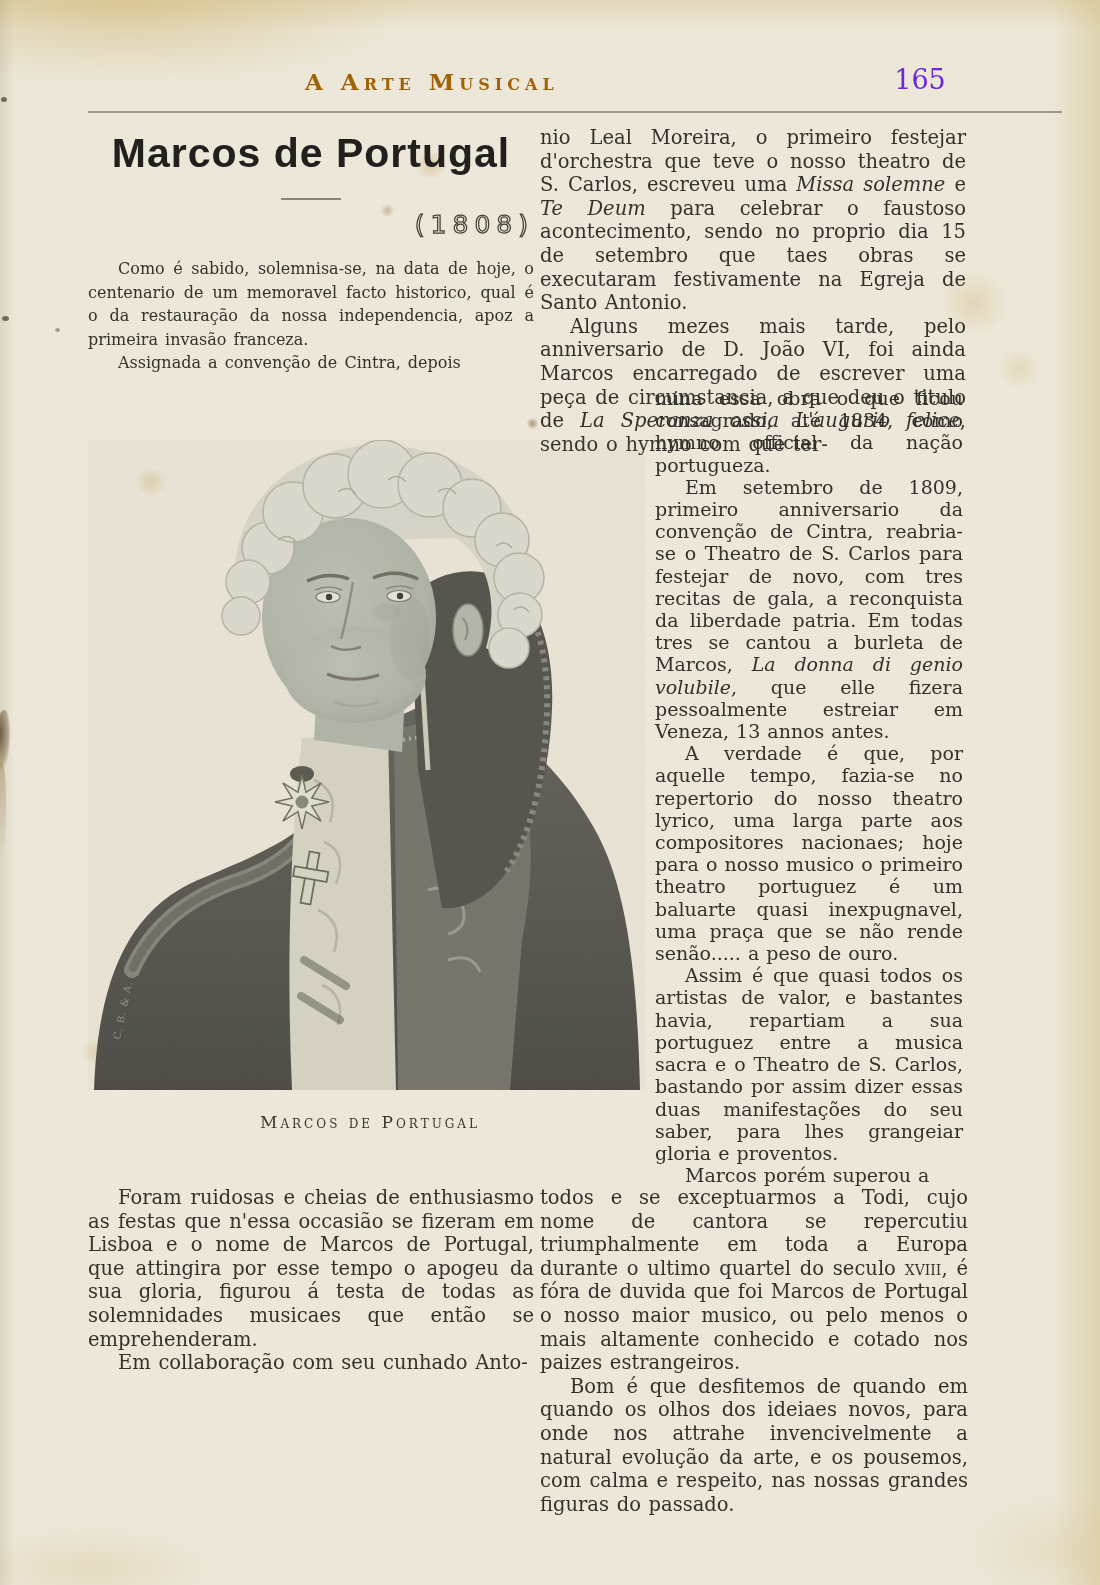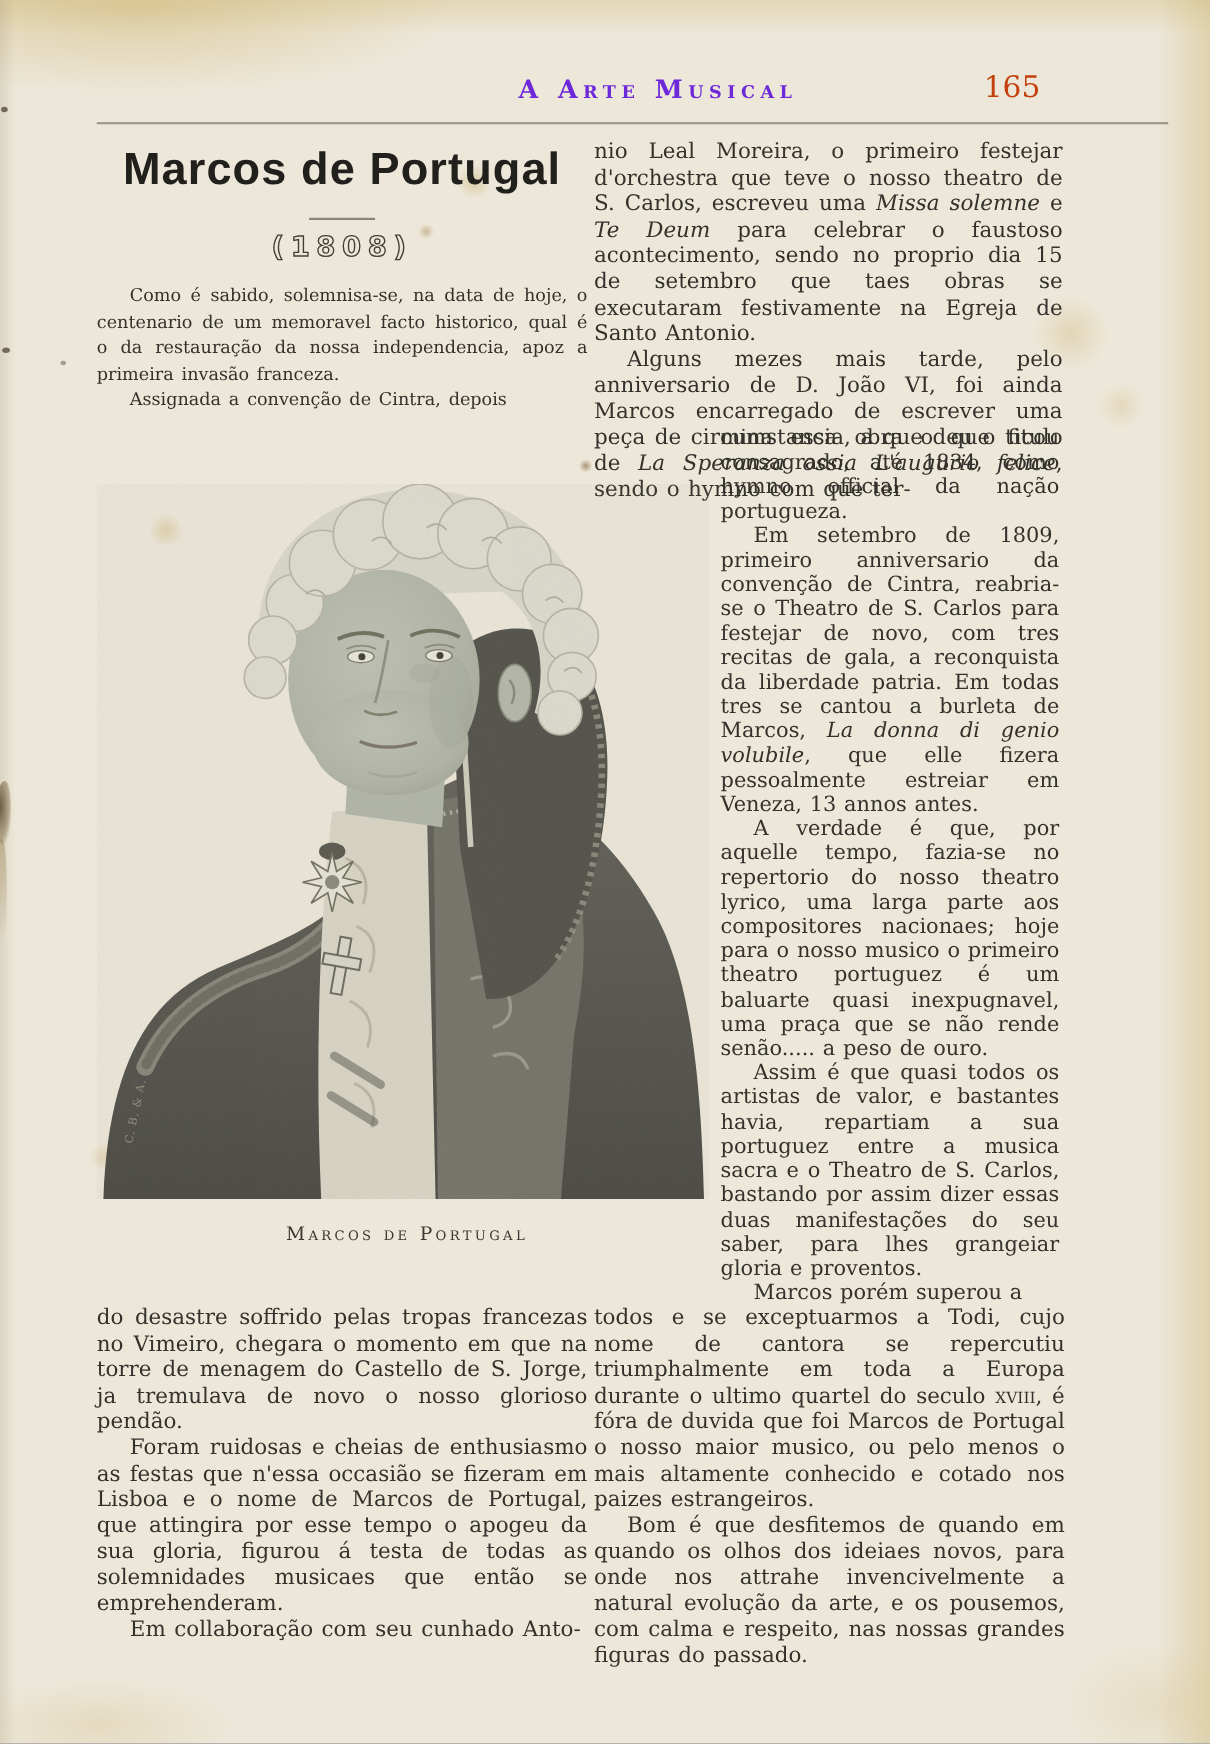--- a/index.html
+++ b/index.html
@@ -37,34 +37,34 @@
   .tear{position:absolute;pointer-events:none;}
   .tear1{left:-4px;top:710px;width:14px;height:58px;border-radius:60% 40% 55% 45%;
     background:radial-gradient(ellipse at 30% 40%,rgba(90,72,46,.85),rgba(124,100,62,.45) 58%,rgba(124,100,62,0) 78%);}
   .tear2{left:-3px;top:762px;width:9px;height:95px;border-radius:45%;
     background:linear-gradient(180deg,rgba(152,126,80,.45),rgba(152,126,80,0));}
   .speck{position:absolute;border-radius:50%;background:rgba(72,62,46,.72);pointer-events:none;}
   .speck1{left:1px;top:97px;width:6px;height:5px;}
   .speck2{left:2px;top:316px;width:7px;height:5px;}
   .speck3{left:55px;top:328px;width:5px;height:4px;opacity:.6;}
   
-  .journal-title{position:absolute;top:68px;left:305px;width:420px;text-align:right;
-    font-size:23px;font-weight:600;letter-spacing:5px;font-variant:small-caps;color:#6d28d9;}
+  .journal-title{position:absolute;top:68px;left:305px;width:420px;text-align:left;
+    font-size:23px;font-weight:600;letter-spacing:5px;font-variant:small-caps;color:#a16207;}
   .page-number{position:absolute;top:64px;left:878px;width:84px;text-align:center;
-    font-size:27px;color:#c2410c;}
+    font-size:27px;color:#6d28d9;}
   .header-rule{position:absolute;top:111px;left:88px;width:974px;height:2px;
     background:#7b766a;opacity:.7;}
   
   .article-title{position:absolute;top:130px;left:88px;width:446px;margin:0;text-align:center;
     font-family:"Liberation Sans",sans-serif;font-weight:700;font-size:41px;
     letter-spacing:1px;color:#21201d;}
   .title-divider{position:absolute;top:198px;left:281px;width:60px;height:1.5px;
     background:#8a8578;}
-  .article-year{position:absolute;top:210px;left:88px;width:446px;text-align:center;
-    font-family:"DejaVu Sans",sans-serif;font-size:25px;font-weight:700;letter-spacing:6px;
+  .article-year{position:absolute;top:210px;left:88px;width:446px;text-align:right;
+    font-family:"DejaVu Sans",sans-serif;font-size:25px;font-weight:400;letter-spacing:6px;
     color:#413f37;}
   @supports (-webkit-text-stroke: 1px #000){
     .article-year{color:transparent;-webkit-text-stroke:1.25px #413f37;}
   }
   
   .textblock{position:absolute;text-align:justify;}
   .textblock p{margin:0;}
   .textblock .indent{text-indent:30px;}
   .sc{font-variant:small-caps;}
   .tb-left-top{top:257px;left:88px;width:446px;font-size:16px;line-height:23.6px;word-spacing:2px;}
@@ -118,21 +118,20 @@
       <p class="para indent"><span>Alguns mezes mais tarde, pelo anniversario de D. João VI, foi ainda Marcos encarregado de escrever uma peça de circumstancia, a que deu o titulo de </span><i>La Speranza ossia L'augurio felice</i><span>, sendo o hymno com que ter-</span></p>
     </section>
   <section class="textblock tb-right-narrow">
       <p class="para"><span>mina essa obra o que ficou consagrado, até 1834, como hymno official da nação portugueza.</span></p>
       <p class="para indent"><span>Em setembro de 1809, primeiro anniversario da convenção de Cintra, reabria-se o Theatro de S. Carlos para festejar de novo, com tres recitas de gala, a reconquista da liberdade patria. Em todas tres se cantou a burleta de Marcos, </span><i>La donna di genio volubile</i><span>, que elle fizera pessoalmente estreiar em Veneza, 13 annos antes.</span></p>
       <p class="para indent"><span>A verdade é que, por aquelle tempo, fazia-se no repertorio do nosso theatro lyrico, uma larga parte aos compositores nacionaes; hoje para o nosso musico o primeiro theatro portuguez é um baluarte quasi inexpugnavel, uma praça que se não rende senão..... a peso de ouro.</span></p>
       <p class="para indent"><span>Assim é que quasi todos os artistas de valor, e bastantes havia, repartiam a sua portuguez entre a musica sacra e o Theatro de S. Carlos, bastando por assim dizer essas duas manifestações do seu saber, para lhes grangeiar gloria e proventos.</span></p>
       <p class="para indent"><span>Marcos porém superou a</span></p>
     </section>
   <section class="textblock tb-left-bottom">
-      <p class="para"><span>do desastre soffrido pelas tropas francezas no Vimeiro, chegara o momento em que na torre de menagem do Castello de S. Jorge, ja tremulava de novo o nosso glorioso pendão.</span></p>
       <p class="para indent"><span>Foram ruidosas e cheias de enthusiasmo as festas que n'essa occasião se fizeram em Lisboa e o nome de Marcos de Portugal, que attingira por esse tempo o apogeu da sua gloria, figurou á testa de todas as solemnidades musicaes que então se emprehenderam.</span></p>
       <p class="para indent"><span>Em collaboração com seu cunhado Anto-</span></p>
     </section>
   <section class="textblock tb-right-bottom">
       <p class="para"><span>todos e se exceptuarmos a Todi, cujo nome de cantora se repercutiu triumphalmente em toda a Europa durante o ultimo quartel do seculo </span><span class="sc">xviii</span><span>, é fóra de duvida que foi Marcos de Portugal o nosso maior musico, ou pelo menos o mais altamente conhecido e cotado nos paizes estrangeiros.</span></p>
       <p class="para indent"><span>Bom é que desfitemos de quando em quando os olhos dos ideiaes novos, para onde nos attrahe invencivelmente a natural evolução da arte, e os pousemos, com calma e respeito, nas nossas grandes figuras do passado.</span></p>
     </section>
 
   <figure class="portrait">
     <svg viewBox="0 0 557 650" width="557" height="650" role="img">

